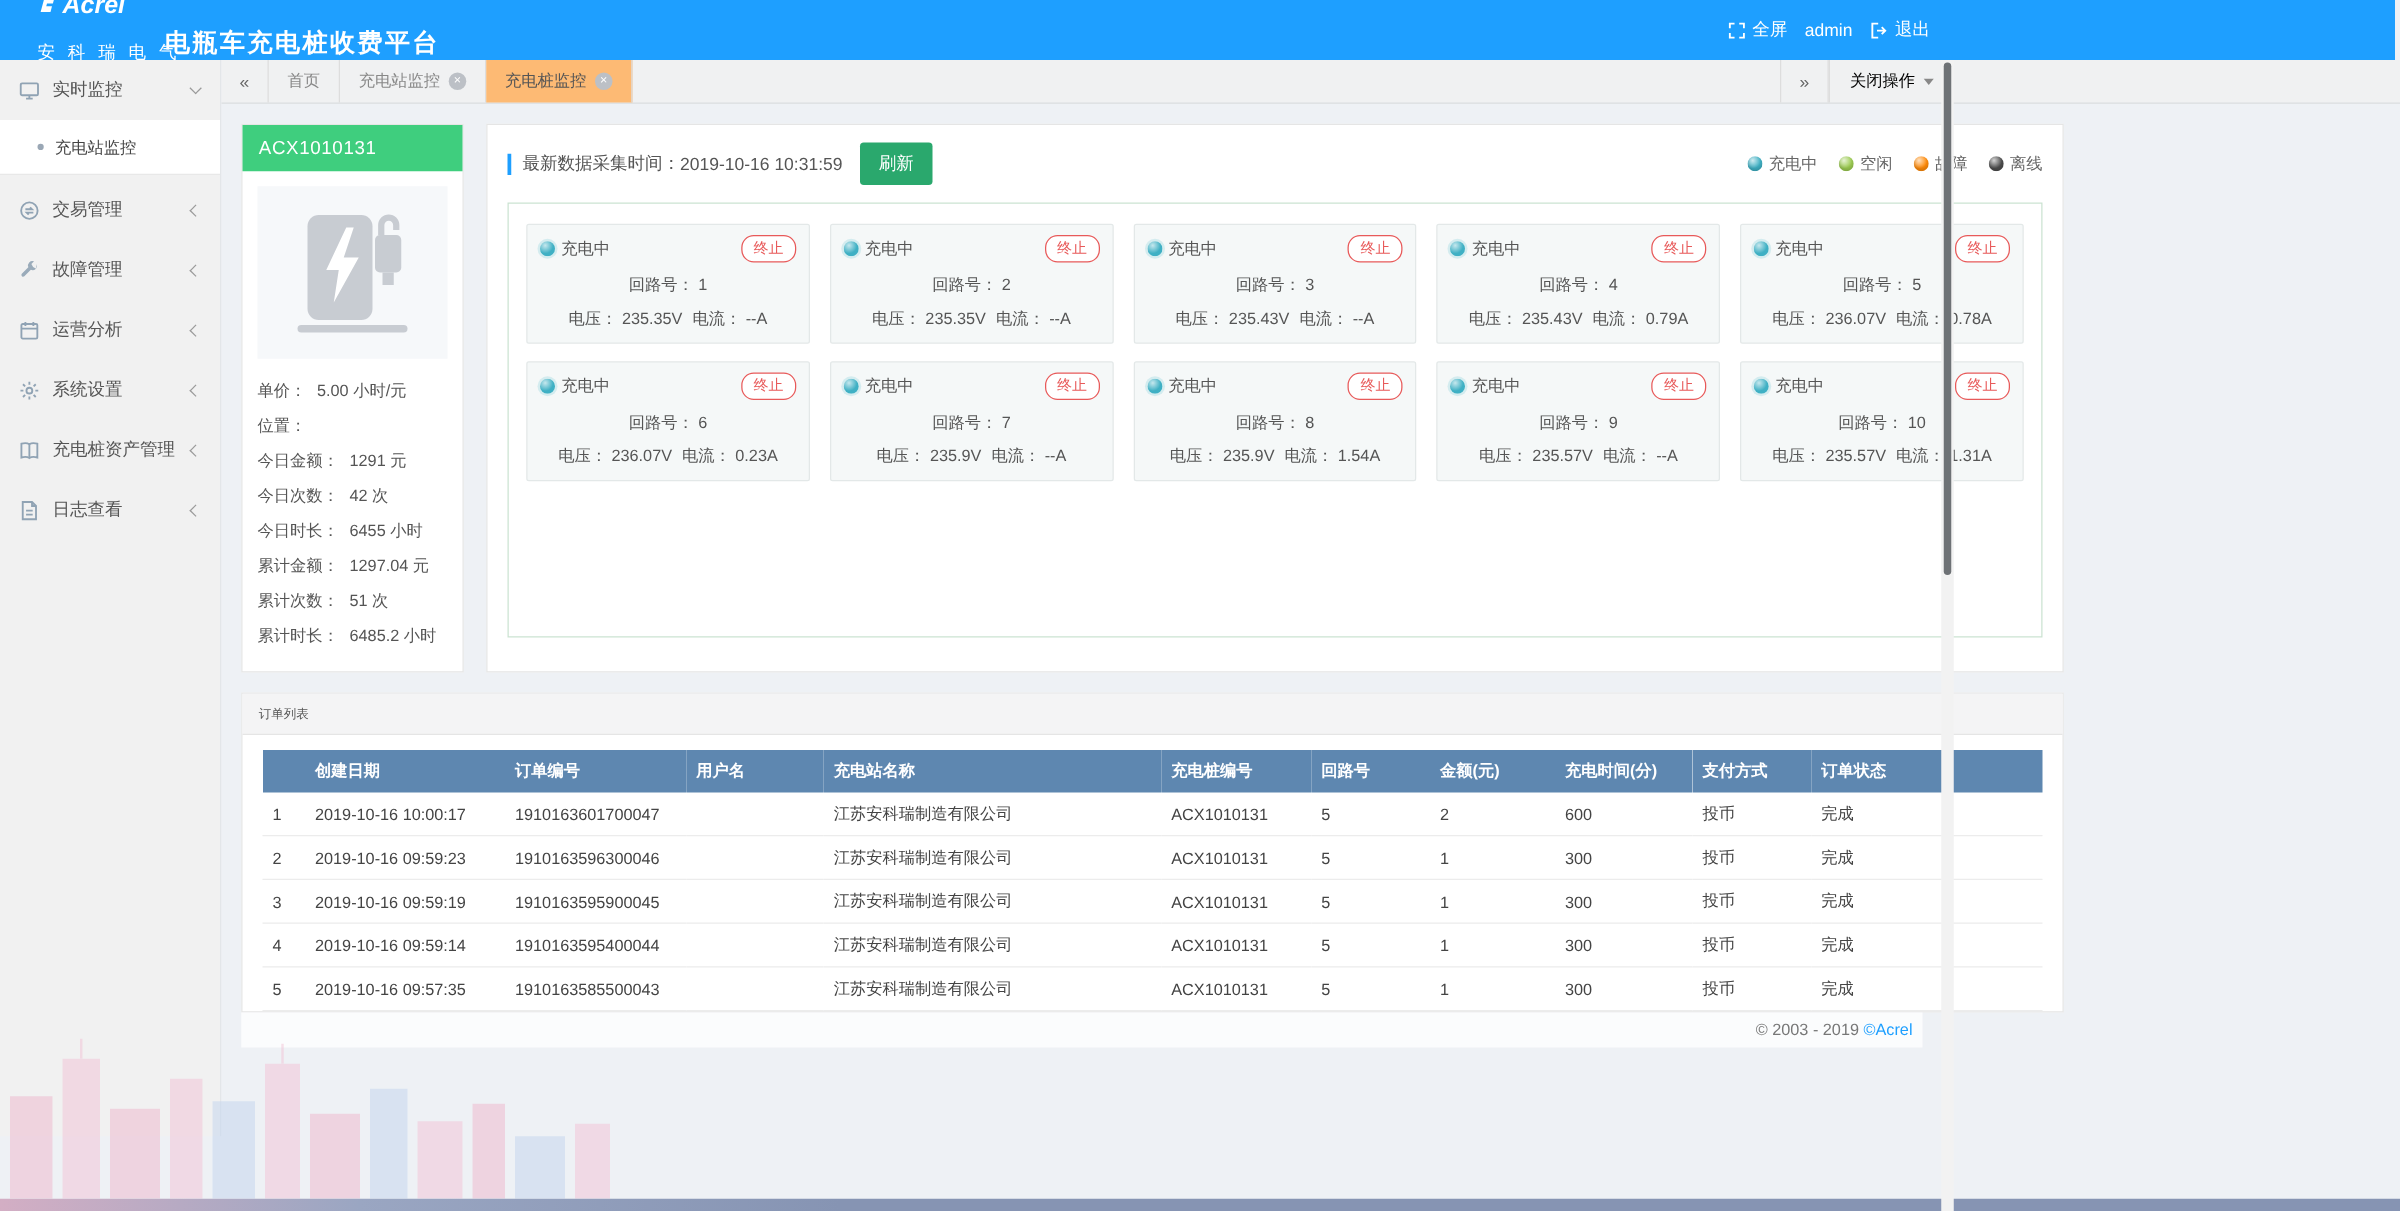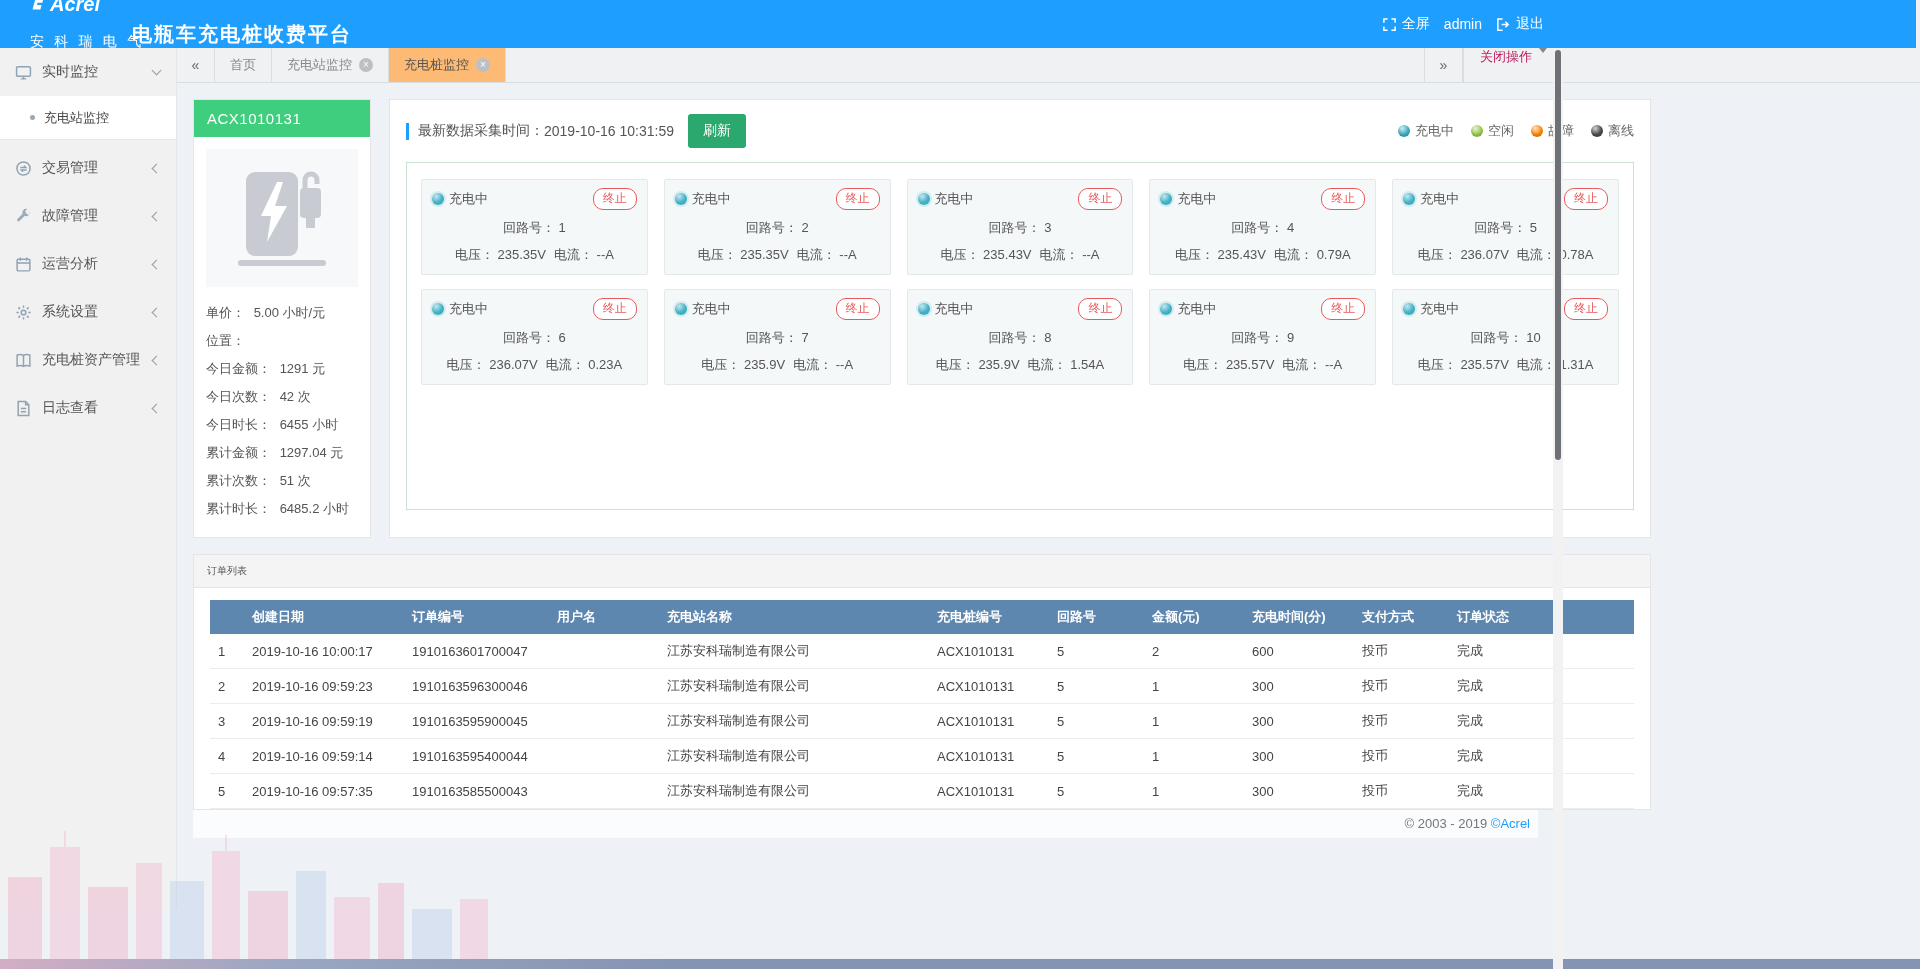--- a/index.html
+++ b/index.html
@@ -26,21 +26,21 @@
   .side-sub-item { height:43px; display:flex; align-items:center; padding-left:30px; font-size:13px; color:#444; cursor:pointer; }
   .bullet { width:5px; height:5px; border-radius:50%; background:#9aa7b5; margin-right:9px; }
 
   
   .tabbar { position:absolute; top:48px; left:177px; width:1743px; height:35px; background:#f0f1f2; border-bottom:1px solid #dadde0; display:flex; align-items:stretch; z-index:10; }
   .tab-nav-btn { width:38px; display:flex; align-items:center; justify-content:center; color:#666; font-size:14px; border-right:1px solid #ddd; cursor:pointer; }
   .tab { display:flex; align-items:center; gap:7px; padding:0 15px; font-size:13px; color:#888; border-right:1px solid #ddd; cursor:pointer; white-space:nowrap; }
   .tab.active { background:#fdba74; color:#555; }
   .tab-close { width:14px; height:14px; border-radius:50%; background:#bcc0c6; color:#fff; font-size:10px; line-height:13px; text-align:center; cursor:pointer; }
   .tab-right { position:absolute; right:357px; top:0; height:34px; display:flex; align-items:stretch; border-left:1px solid #ddd; }
-  .close-ops { display:flex; align-items:flex-start; gap:7px; padding:0 16px; font-size:13px; color:#be185d; border-left:1px solid #ddd; cursor:pointer; }
+  .close-ops { display:flex; align-items:center; gap:7px; padding:0 16px; font-size:13px; color:#000000; border-left:1px solid #ddd; cursor:pointer; }
   .caret { width:0; height:0; border-left:4px solid transparent; border-right:4px solid transparent; border-top:5px solid #888; }
 
   
   .content { position:absolute; top:83px; left:177px; width:1376px; height:886px; padding:16px 15px 0 16px; z-index:5; }
   .content-inner { width:1458px; }
   .main-row { display:flex; gap:18px; }
 
   
   .device-card { width:178px; background:#fff; border:1px solid #e5e5e5; flex-shrink:0; }
   .device-header { height:37px; background:#3fce7e; color:#fff; font-size:15px; display:flex; align-items:center; padding-left:13px; letter-spacing:0.5px; }

